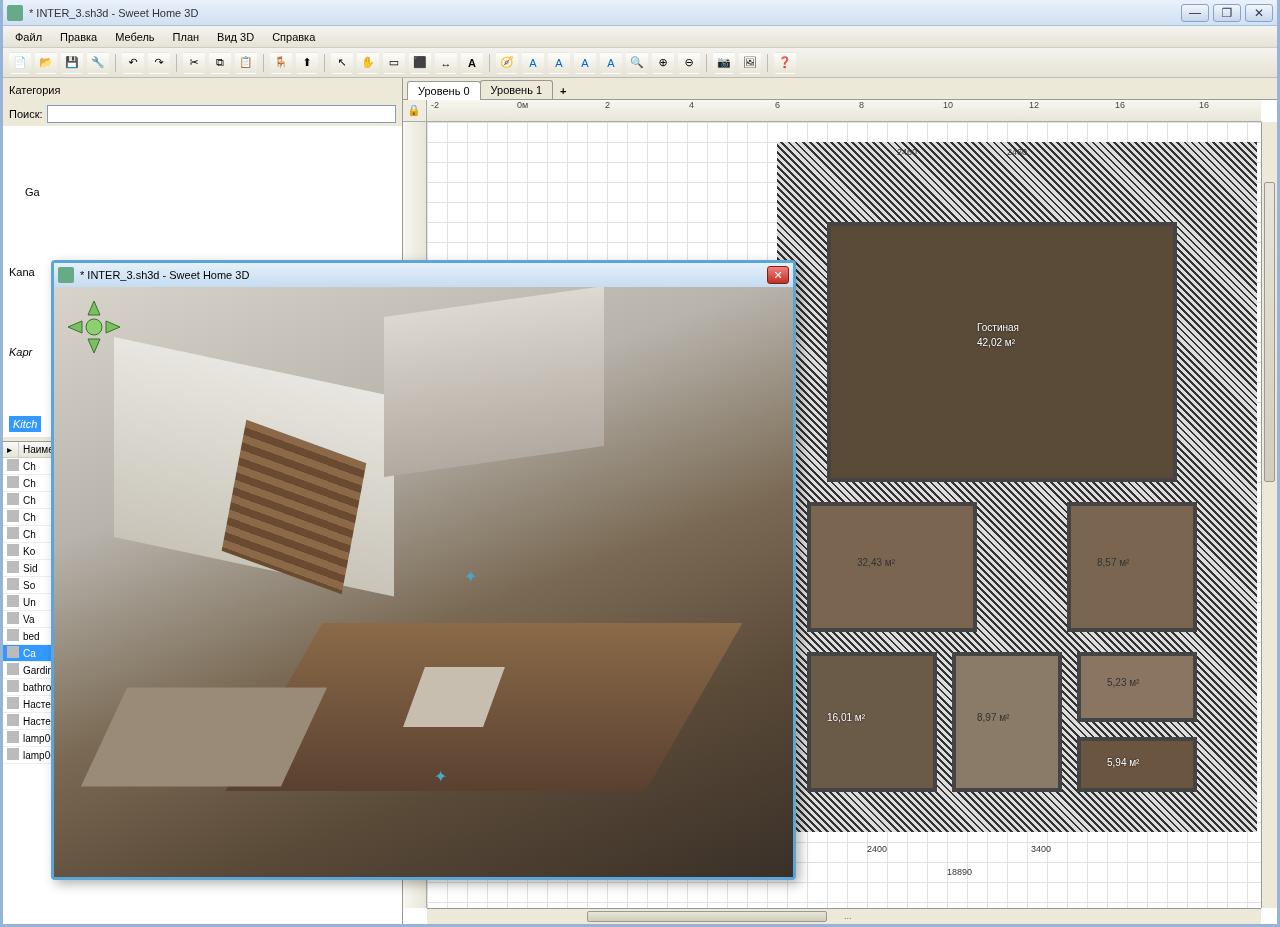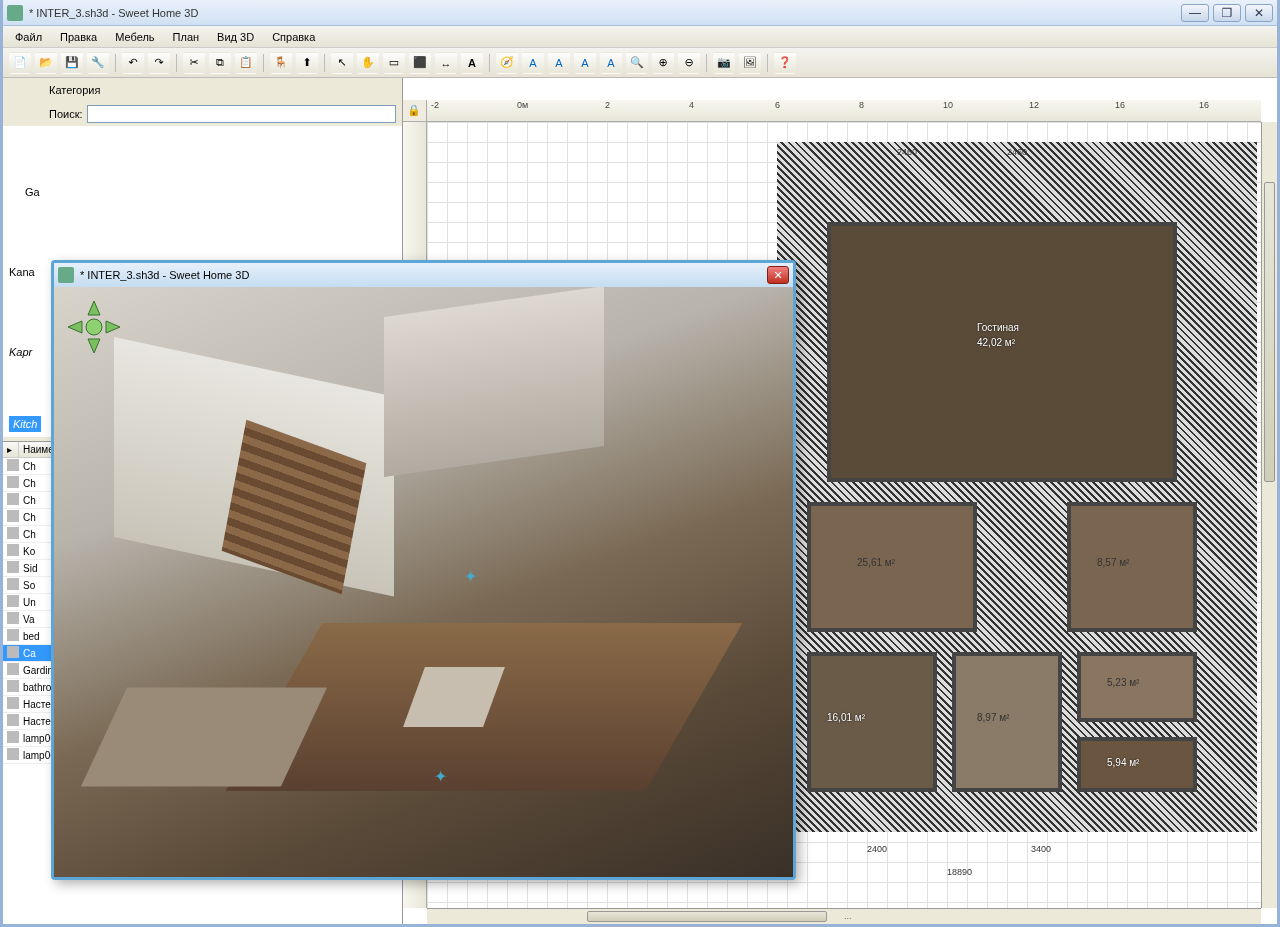--- a/index.html
+++ b/index.html
@@ -16,21 +16,21 @@
 .menu-item { padding: 3px 8px; cursor: pointer; color: #000; }
 
 .toolbar { height: 30px; background: linear-gradient(#f4f3ef,#e6e3d5); display: flex; align-items: center; padding: 0 6px; gap: 4px; border-bottom: 1px solid #bbb; }
 .tool-btn { width: 22px; height: 22px; background: linear-gradient(#fdfdfb,#e8e6d8); border: 1px solid transparent; border-radius: 3px; display: flex; align-items: center; justify-content: center; cursor: pointer; }
 .tool-sep { width: 1px; height: 18px; background: #bbb; margin: 0 2px; }
 
 .main-area { flex: 1; display: flex; position: relative; overflow: hidden; }
 
 .left-panel { width: 400px; display: flex; flex-direction: column; background: #ece9d8; border-right: 1px solid #999; }
 .panel-row { display: flex; align-items: center; padding: 2px 6px; gap: 4px; height: 24px; }
-.panel-row label { white-space: nowrap; margin-left: 40px; }
+.panel-row label { white-space: nowrap; }
 .panel-row select, .panel-row input { flex: 1; border: 1px solid #7f9db9; background: #fff; height: 18px; padding: 0 3px; }
 .catalog-header { display: flex; padding: 4px 6px; gap: 18px; font-style: italic; color: #333; border-bottom: 1px solid #ccc; }
 .catalog-body { flex: 0 0 310px; background: #fff; overflow: hidden; position: relative; }
 .divider-bar { height: 6px; background: #ece9d8; border-top: 1px solid #fff; border-bottom: 1px solid #999; cursor: row-resize; }
 
 .table-wrap { flex: 1; background: #fff; overflow: hidden; display: flex; flex-direction: column; }
 .table-header { display: flex; background: linear-gradient(#f9f9f7,#e7e5d6); border-bottom: 1px solid #ccc; }
 .th { padding: 2px 4px; border-right: 1px solid #ccc; overflow: hidden; white-space: nowrap; font-size: 10px; }
 .tbody { flex: 1; overflow-y: auto; }
 .tr { display: flex; border-bottom: 1px solid #eee; height: 17px; align-items: center; }
@@ -304,20 +304,25 @@
               <div class="td" style="width:45px;text-align:right">0,24</div>
               <div class="td" style="width:45px;text-align:right">0</div>
               <div class="td" style="width:45px;text-align:right">0,414</div>
               <div class="td" style="width:24px"><input type="checkbox" class="chk" checked="" style=""></div>
             </div>
           </div>
       </div>
     </div>
 
     <div class="plan-area">
+      <div class="level-tabs">
+        <div class="tab active">Уровень 0</div>
+        <div class="tab">Уровень 1</div>
+        <div class="tab-add">+</div>
+      </div>
       <div class="ruler-corner">
           <span>🔒</span>
         </div>
       <div class="ruler-h">
         <span class="ruler-tick" style="left:4px">-2</span>
         <span class="ruler-tick" style="left:90px">0м</span>
         <span class="ruler-tick" style="left:178px">2</span>
         <span class="ruler-tick" style="left:262px">4</span>
         <span class="ruler-tick" style="left:348px">6</span>
         <span class="ruler-tick" style="left:432px">8</span>
@@ -330,21 +335,21 @@
         <span style="position:absolute;top:720px;left:4px;font-size:9px">22</span>
       </div>
       <div class="plan-canvas">
         <div class="grid"></div>
         <div class="floorplan" style="left:370px;top:40px;width:440px;height:650px">
           <div class="hatch" style="position:absolute;left:-20px;top:-20px;right:-20px;bottom:-20px;"></div>
           <div class="room" style="left:30px;top:60px;width:350px;height:260px;background:#5a4a38"></div>
           <div class="room-label" style="left:180px;top:160px">Гостиная</div>
           <div class="room-label" style="left:180px;top:175px">42,02 м²</div>
           <div class="room" style="left:10px;top:340px;width:170px;height:130px;background:#7a6550"></div>
-          <div class="room-label" style="left:60px;top:395px;color:#333;text-shadow:none">25,61 м²</div>
+          <div class="room-label" style="left:60px;top:395px;color:#333;text-shadow:none">32,43 м²</div>
           <div class="room" style="left:270px;top:340px;width:130px;height:130px;background:#7a6550"></div>
           <div class="room-label" style="left:300px;top:395px;color:#333;text-shadow:none">8,57 м²</div>
           <div class="room" style="left:10px;top:490px;width:130px;height:140px;background:#6a5a48"></div>
           <div class="room-label" style="left:30px;top:550px">16,01 м²</div>
           <div class="room" style="left:155px;top:490px;width:110px;height:140px;background:#8a7a68"></div>
           <div class="room-label" style="left:180px;top:550px;color:#333;text-shadow:none">8,97 м²</div>
           <div class="room" style="left:280px;top:490px;width:120px;height:70px;background:#8a7560"></div>
           <div class="room-label" style="left:310px;top:515px;color:#333;text-shadow:none">5,23 м²</div>
           <div class="room" style="left:280px;top:575px;width:120px;height:55px;background:#6a5540"></div>
           <div class="room-label" style="left:310px;top:595px">5,94 м²</div>

